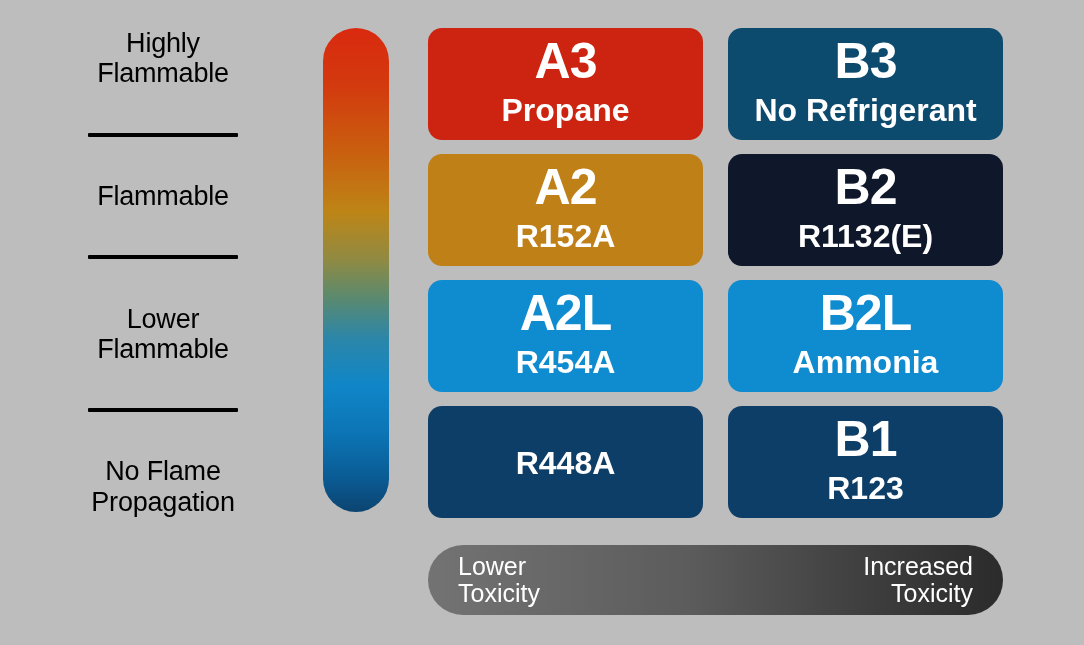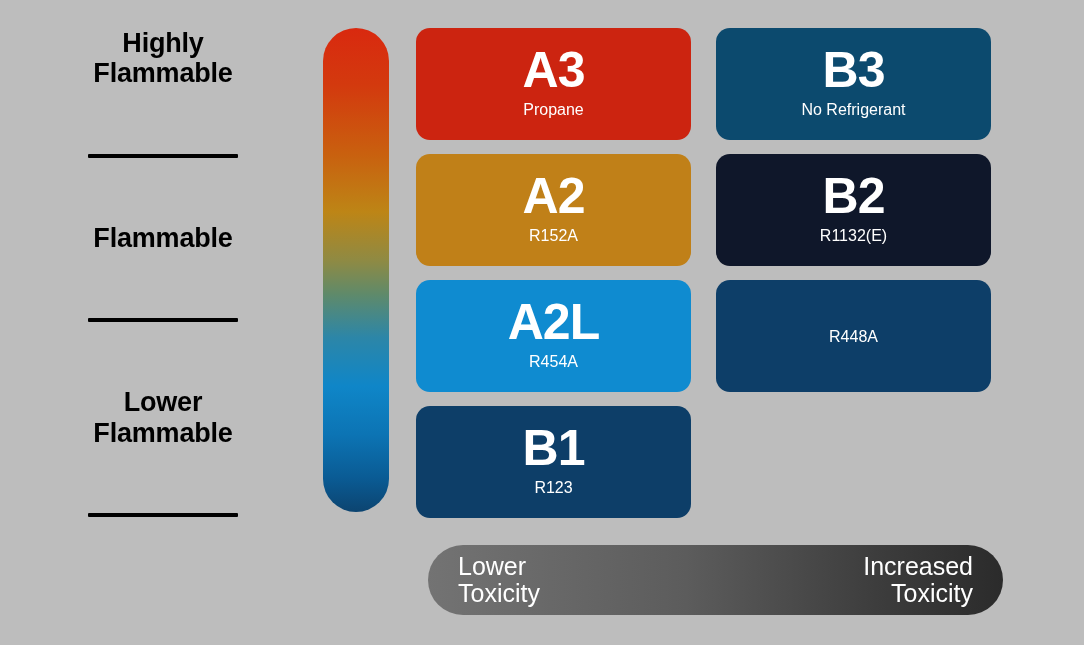--- a/index.html
+++ b/index.html
@@ -30,21 +30,21 @@
     width: 290px;
     height: 489px;
     display: flex;
     flex-direction: column;
     align-items: center;
     justify-content: space-between;
   }
   .axis-label {
     text-align: center;
     font-size: 27px;
-    font-weight: bold;
+    font-weight: normal;
     color: #000000;
     line-height: 1.12;
     letter-spacing: -0.2px;
     white-space: pre-line;
   }
   .axis-divider {
     width: 150px;
     height: 4px;
     background: #000000;
     border-radius: 1px;
@@ -68,21 +68,21 @@
         #2c86a8 64%,
         #0f86c8 74%,
         #0c74b4 84%,
         #0a5b94 93%,
         #0c4470 100%);
   }
 
   
   .card-grid {
     position: absolute;
-    left: 416px;
+    left: 428px;
     top: 28px;
     width: 575px;
     height: 388px;
     display: grid;
     grid-template-columns: 275px 275px;
     grid-template-rows: repeat(4, 112px);
     column-gap: 25px;
     row-gap: 14px;
   }
   .card {
@@ -95,22 +95,22 @@
     box-sizing: border-box;
     padding-bottom: 4px;
   }
   .card-code {
     font-size: 50px;
     font-weight: bold;
     line-height: 1.0;
     letter-spacing: -1px;
   }
   .card-sub {
-    font-size: 16px;
-    font-weight: normal;
+    font-size: 32px;
+    font-weight: bold;
     line-height: 1.15;
     margin-top: 6px;
   }
 
   
   .tox-bar {
     position: absolute;
     left: 428px;
     top: 545px;
     width: 575px;
@@ -139,20 +139,22 @@
 
   <div class="axis-labels">
     <div class="axis-label">Highly
 Flammable</div>
     <div class="axis-divider"></div>
     <div class="axis-label">Flammable</div>
     <div class="axis-divider"></div>
     <div class="axis-label">Lower
 Flammable</div>
     <div class="axis-divider"></div>
+    <div class="axis-label">No Flame
+Propagation</div>
   </div>
 
   <div class="flame-bar"></div>
 
   <div class="card-grid">
 
     <div class="card" style="background:#cc2410">
       <span class="card-code">A3</span>
       <span class="card-sub">Propane</span>
     </div>
@@ -170,20 +172,24 @@
     <div class="card" style="background:#0f172a">
       <span class="card-code">B2</span>
       <span class="card-sub">R1132(E)</span>
     </div>
 
     <div class="card" style="background:#0f8bd0">
       <span class="card-code">A2L</span>
       <span class="card-sub">R454A</span>
     </div>
 
+    <div class="card" style="background:#0f8bd0">
+      <span class="card-code">B2L</span>
+      <span class="card-sub">Ammonia</span>
+    </div>
 
     <div class="card" style="background:#0d3e68">
       <span class="card-sub">R448A</span>
     </div>
 
     <div class="card" style="background:#0d3e68">
       <span class="card-code">B1</span>
       <span class="card-sub">R123</span>
     </div>
 

